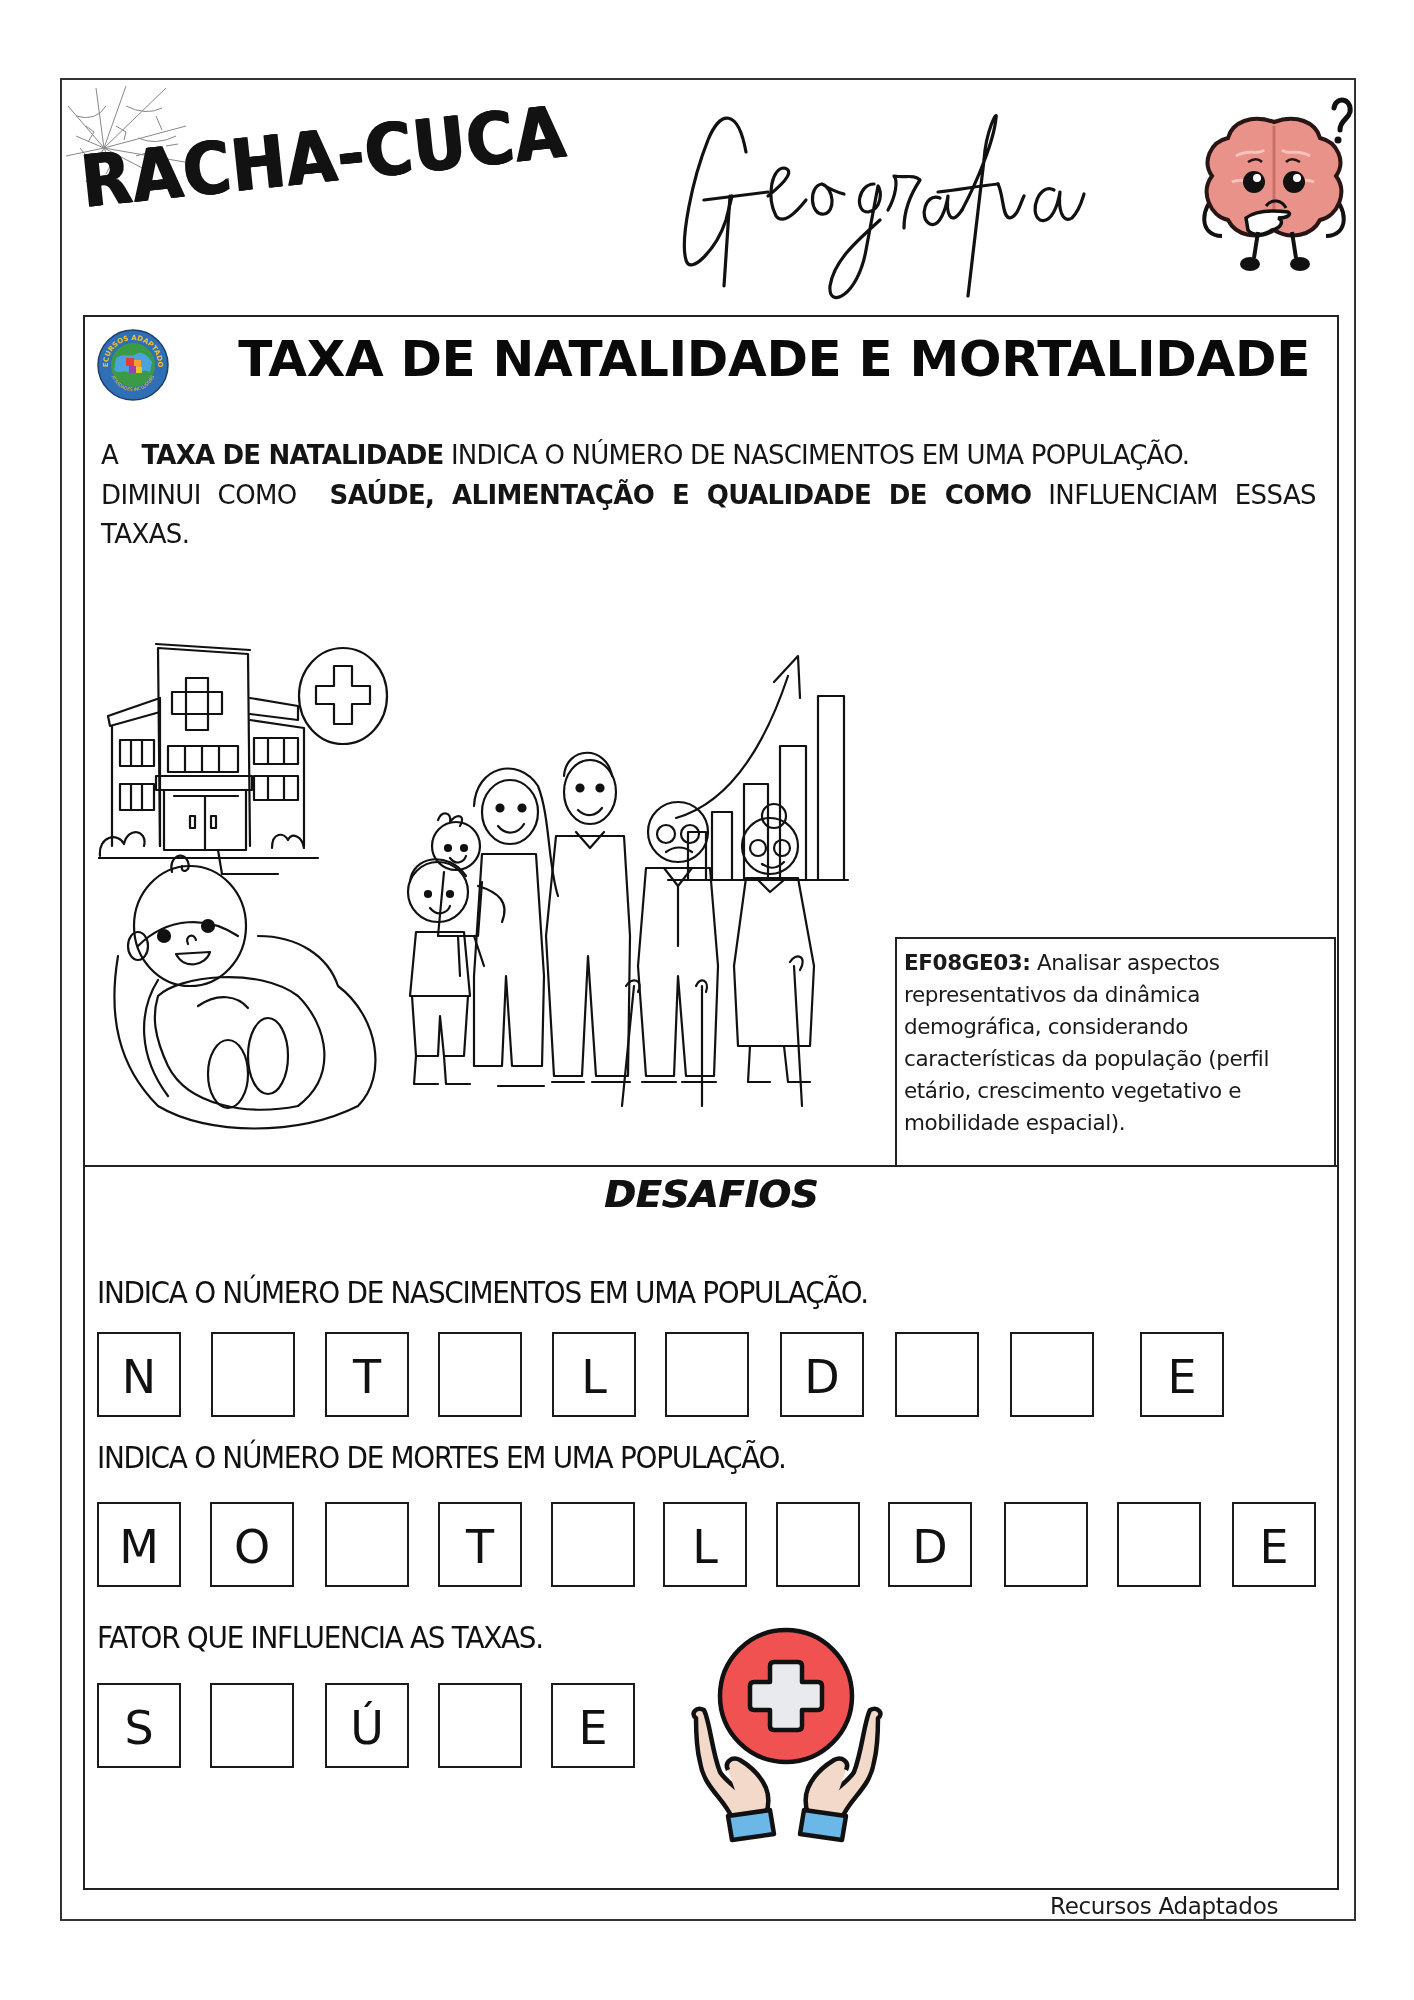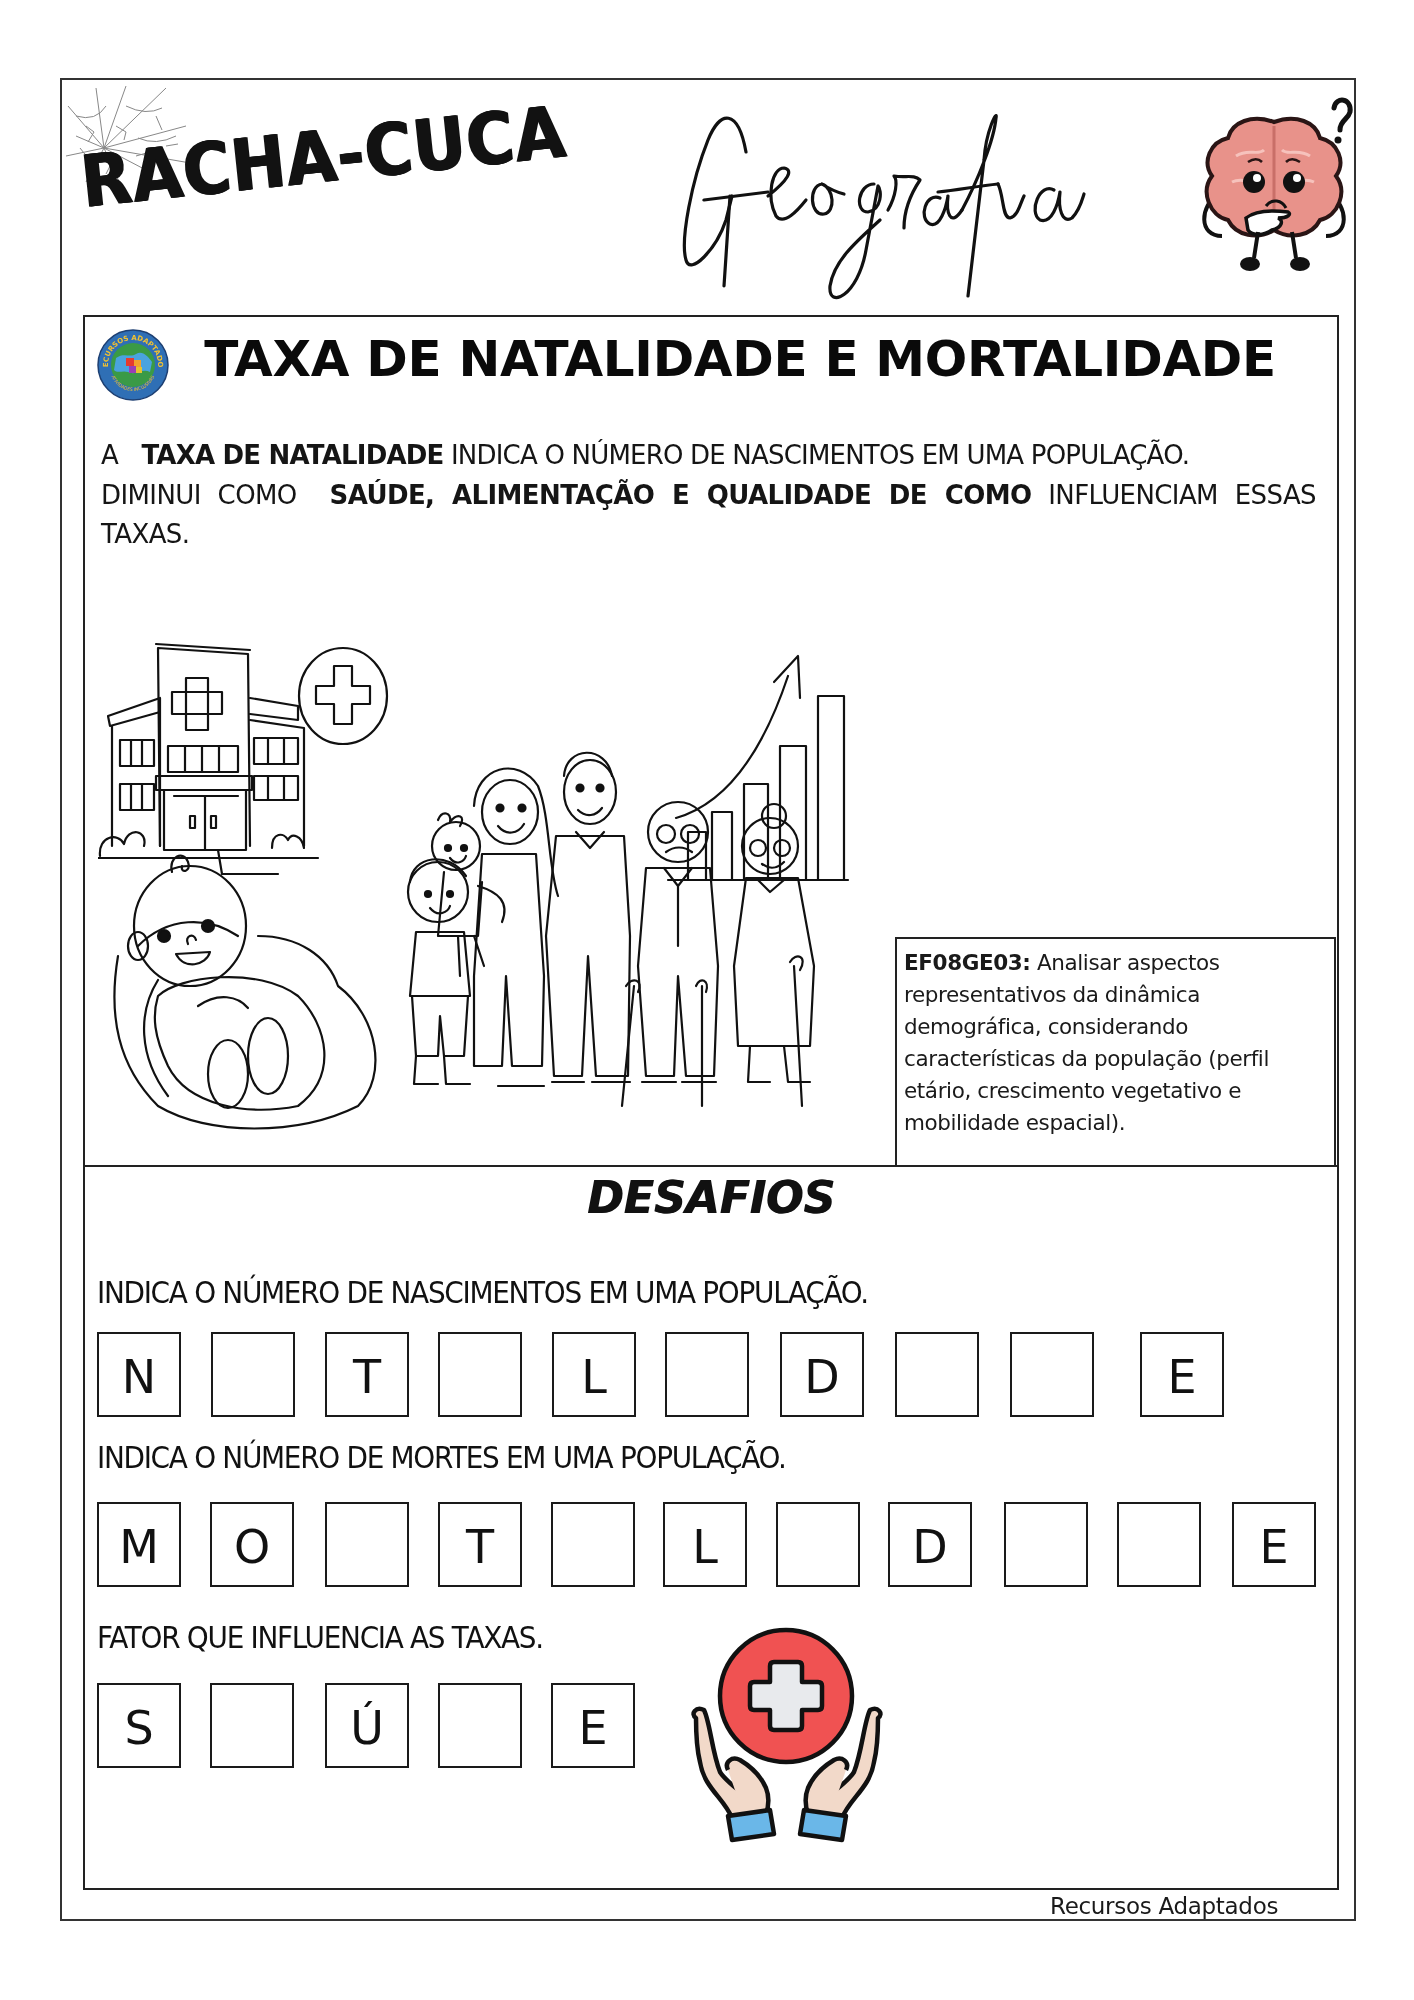--- a/index.html
+++ b/index.html
@@ -17,21 +17,21 @@
                  transform: rotate(-6deg); transform-origin: left bottom;
                  text-shadow: 1px 0 0 #121212, -1px 0 0 #121212; white-space: nowrap;
                  font-stretch: condensed; }
   #subject-title { left: 668px; top: 100px; width: 430px; height: 210px; }
   #brain-icon { left: 1192px; top: 86px; width: 165px; height: 192px; }
 
   
   #inner-box { left: 83px; top: 315px; width: 1256px; height: 1575px;
                border: 2px solid #222; box-sizing: border-box; }
   #logo { left: 96px; top: 328px; width: 74px; height: 74px; }
-  #main-title { left: 170px; top: 330px; width: 1140px; text-align: center;
+  #main-title { left: 170px; top: 330px; width: 1140px; text-align: right;
                 font-family: "DejaVu Sans", sans-serif; font-weight: bold; font-size: 50px;
                 color: #0a0a0a; white-space: nowrap; letter-spacing: -0.3px; }
 
   #intro { left: 101px; top: 436px; width: 1215px; font-family: "DejaVu Sans", sans-serif;
            font-size: 26px; line-height: 39.5px; color: #151515; }
   #intro p { margin: 0; letter-spacing: -0.8px; }
   #intro p.justify { text-align: justify; text-align-last: auto; letter-spacing: -0.6px; }
   #intro b { font-weight: bold; margin-left: 16px; }
 
   #illustration { left: 98px; top: 636px; width: 795px; height: 500px; }
@@ -40,21 +40,21 @@
               box-sizing: border-box; background: #fff; padding: 8px 6px 0 7px;
               font-family: "DejaVu Sans", sans-serif; font-size: 21.5px; line-height: 32px;
               color: #1a1a1a; letter-spacing: -0.4px; }
   #bncc-box b { font-weight: bold; }
 
   #section-divider { left: 83px; top: 1165px; width: 1256px; height: 0;
                      border-top: 2px solid #222; }
 
   #desafios-title { left: 83px; top: 1172px; width: 1256px; text-align: center;
                     font-family: "DejaVu Sans", sans-serif; font-weight: 900; font-style: italic;
-                    font-size: 44px; color: #111; letter-spacing: 0px;
+                    font-size: 38px; color: #111; letter-spacing: 0px;
                     text-shadow: 1px 0 0 #111; }
 
   .prompt { font-family: "DejaVu Sans", sans-serif; font-size: 30px; color: #111;
             white-space: nowrap; letter-spacing: -1.4px; transform: scaleX(0.93);
             transform-origin: left center; }
 
   .letter-box { position: absolute; width: 84px; height: 85px; border: 2.5px solid #1a1a1a;
                 box-sizing: border-box; background: #fff; display: flex; align-items: center;
                 justify-content: center; font-family: "DejaVu Sans", sans-serif;
                 font-size: 46px; color: #111; padding-top: 4px; }

